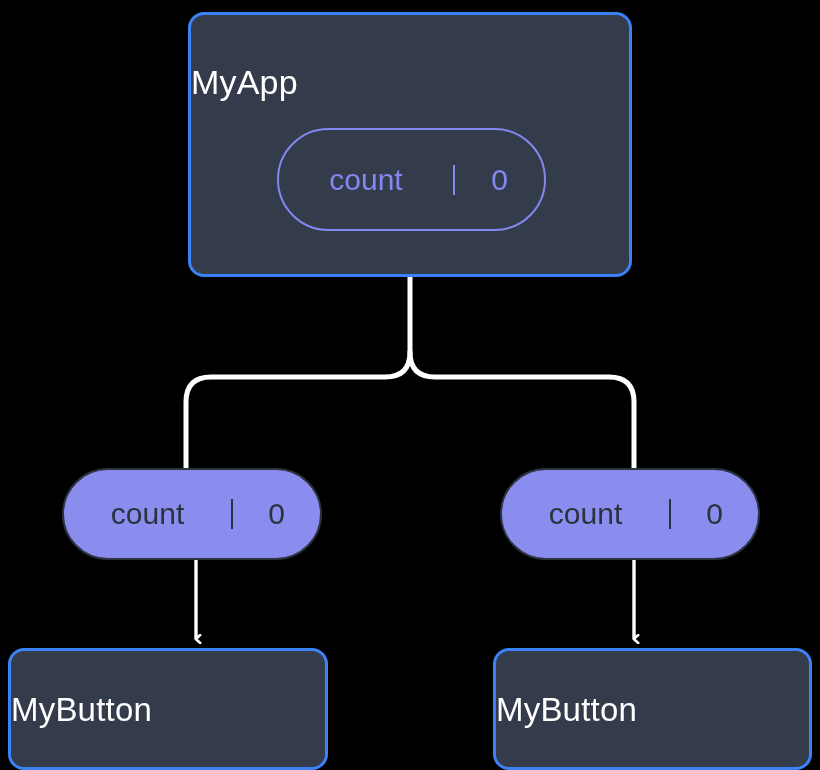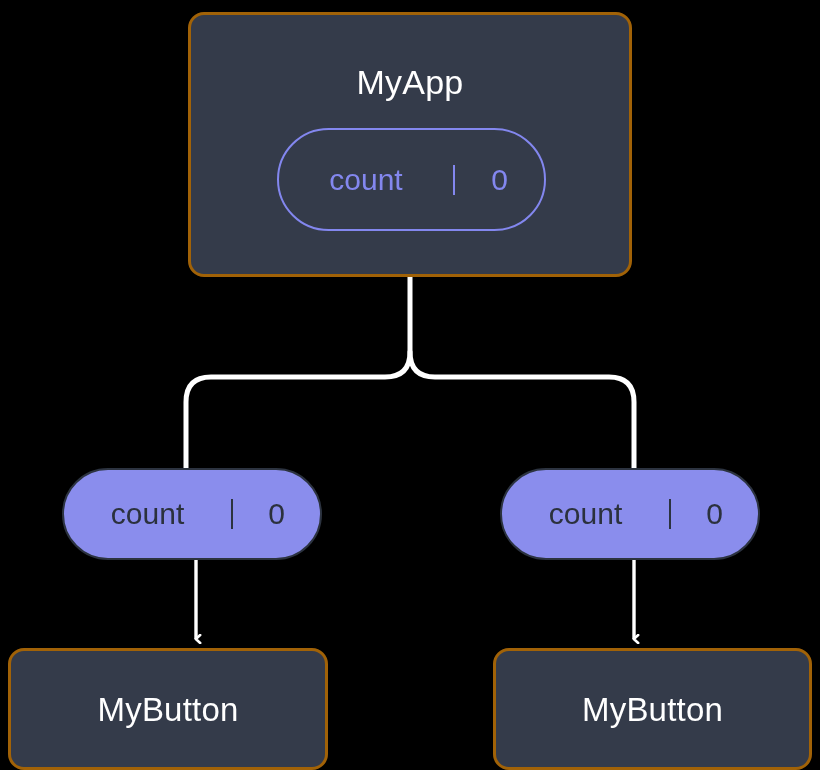--- a/index.html
+++ b/index.html
@@ -11,25 +11,25 @@
   #stage{position:absolute;inset:0;width:820px;height:770px;}
 
   
   #wires{position:absolute;left:0;top:0;width:820px;height:770px;z-index:1;}
 
   .node{position:absolute;z-index:2;box-sizing:border-box;}
 
   
   .comp-box{
     background:#343b4a;
-    border:3px solid #a16207;
+    border:3px solid #3b82f6;
     border-radius:16px;
     display:flex;
     align-items:flex-start;
-    justify-content:center;
+    justify-content:flex-start;
   }
   .comp-title{
     color:#ffffff;
     font-size:34px;
     line-height:1;
     letter-spacing:.2px;
     white-space:nowrap;
   }
   .comp-box.leaf{
     align-items:center;

